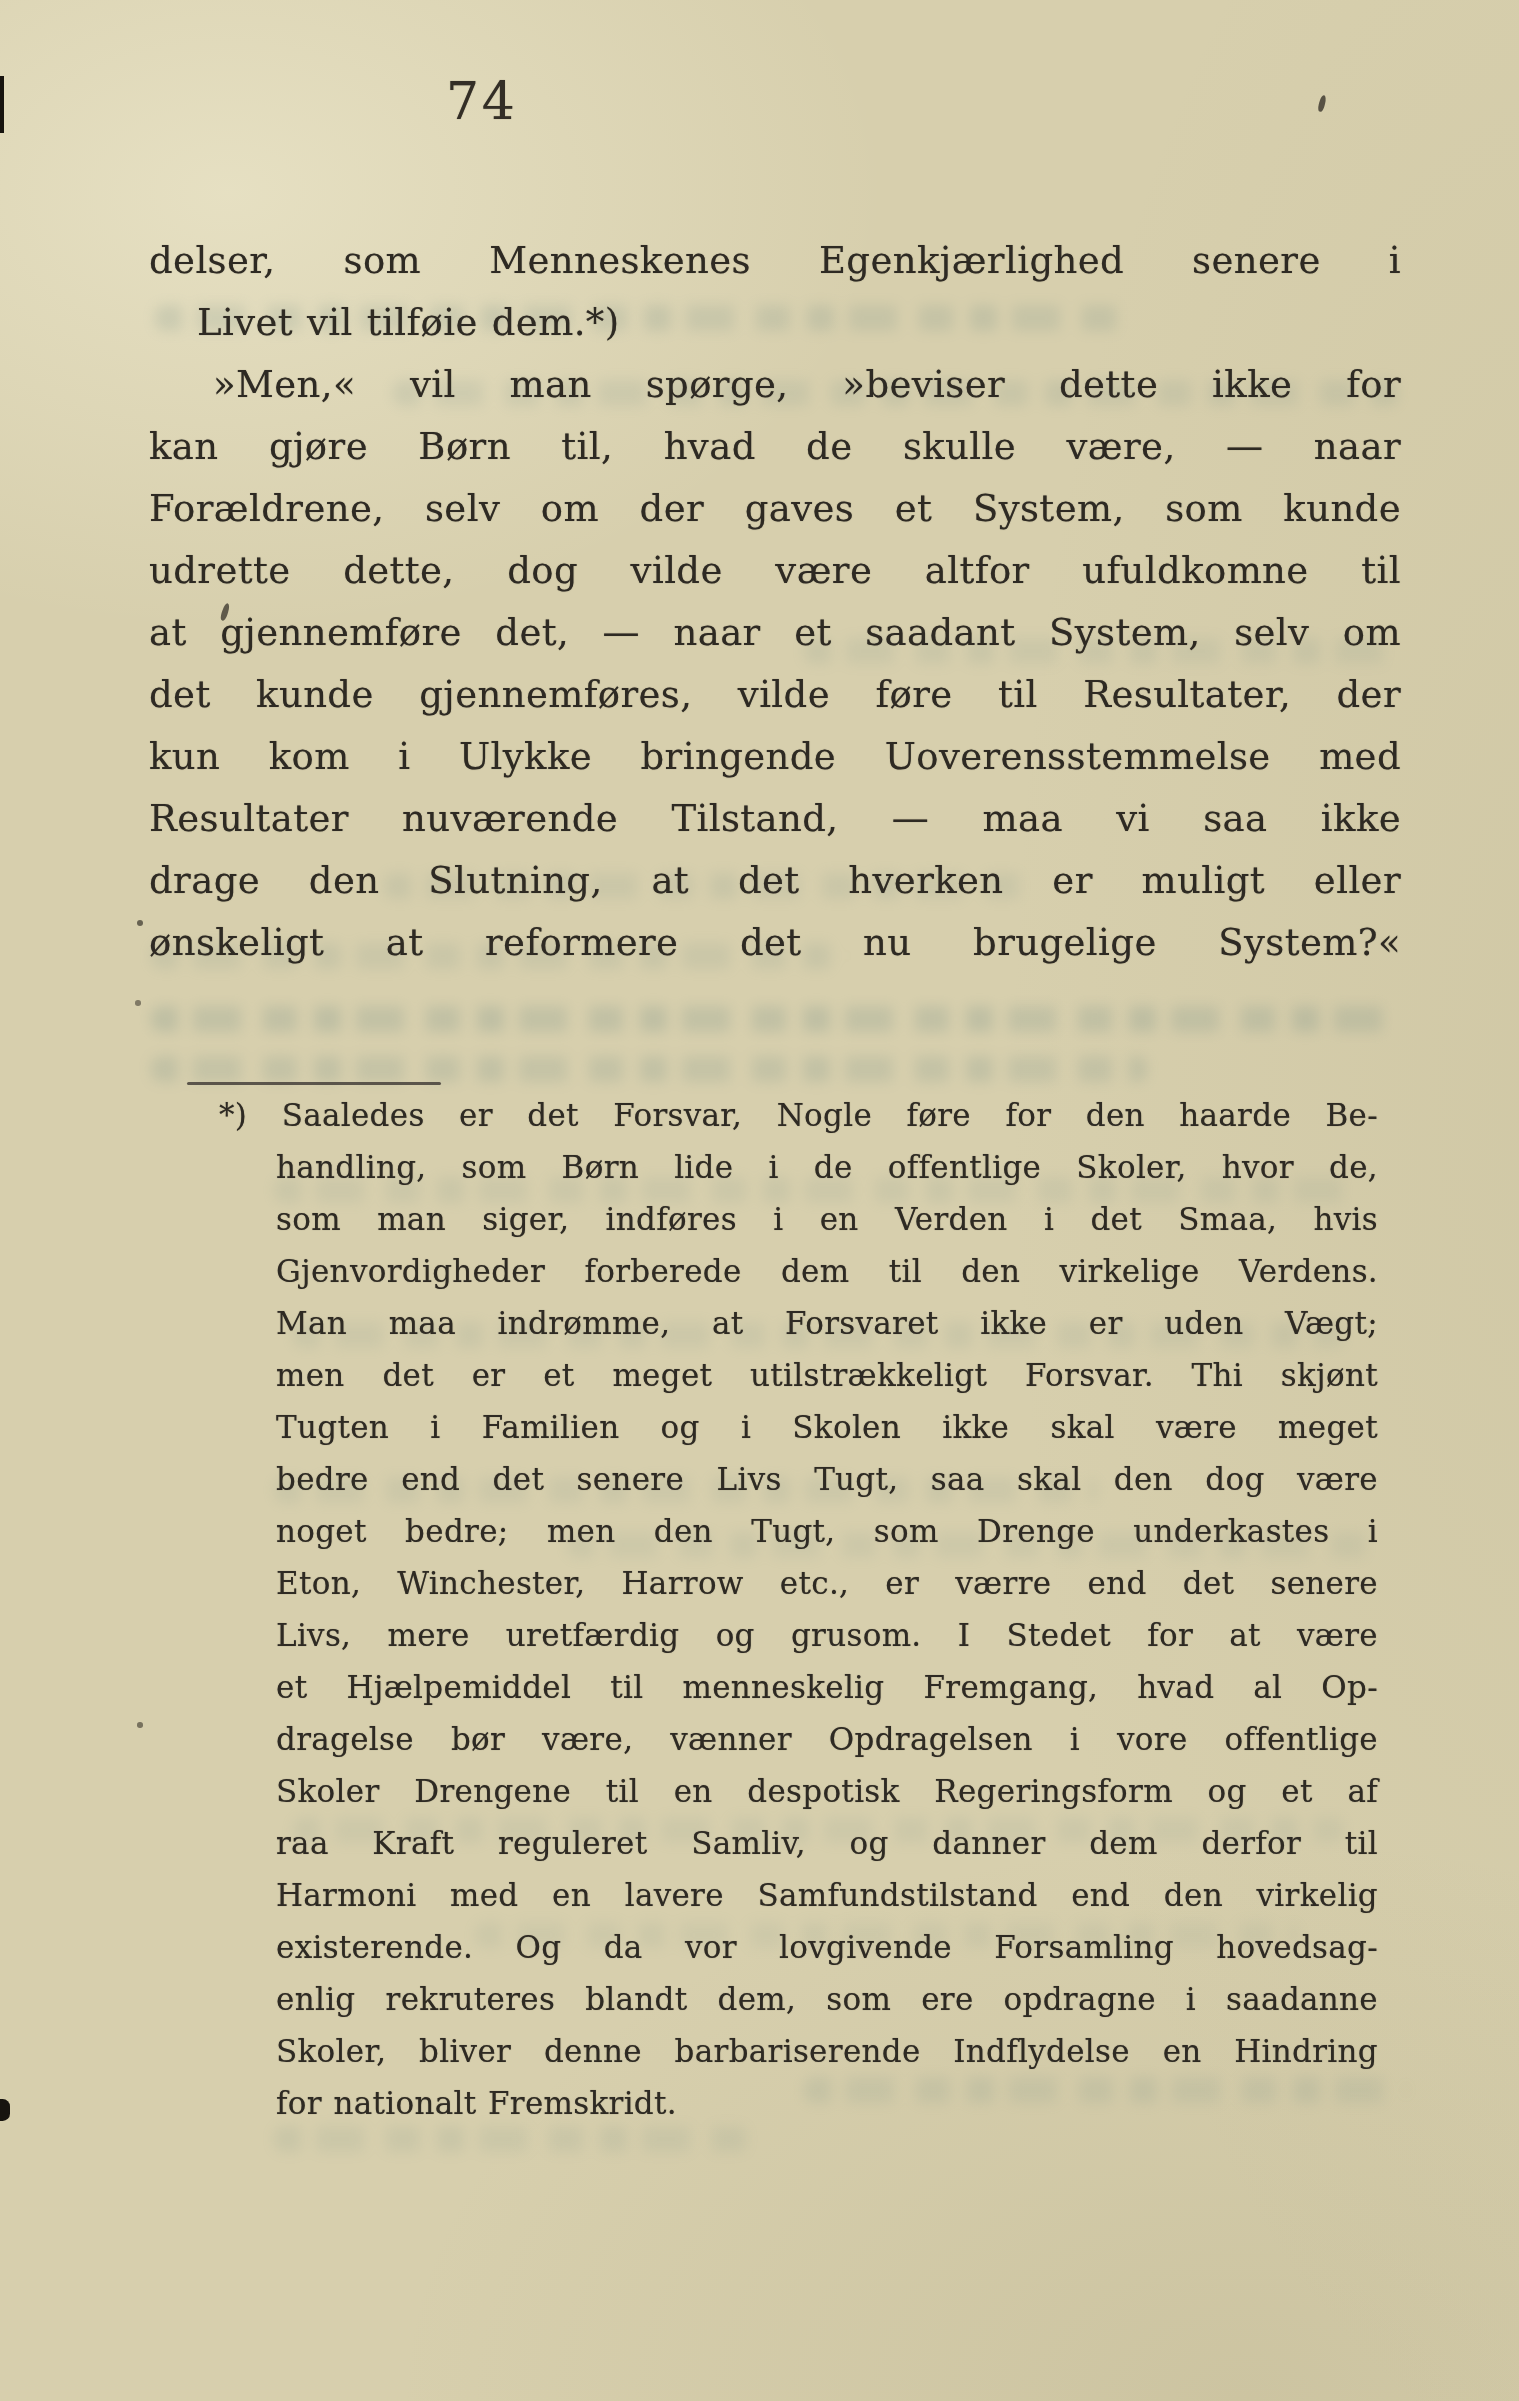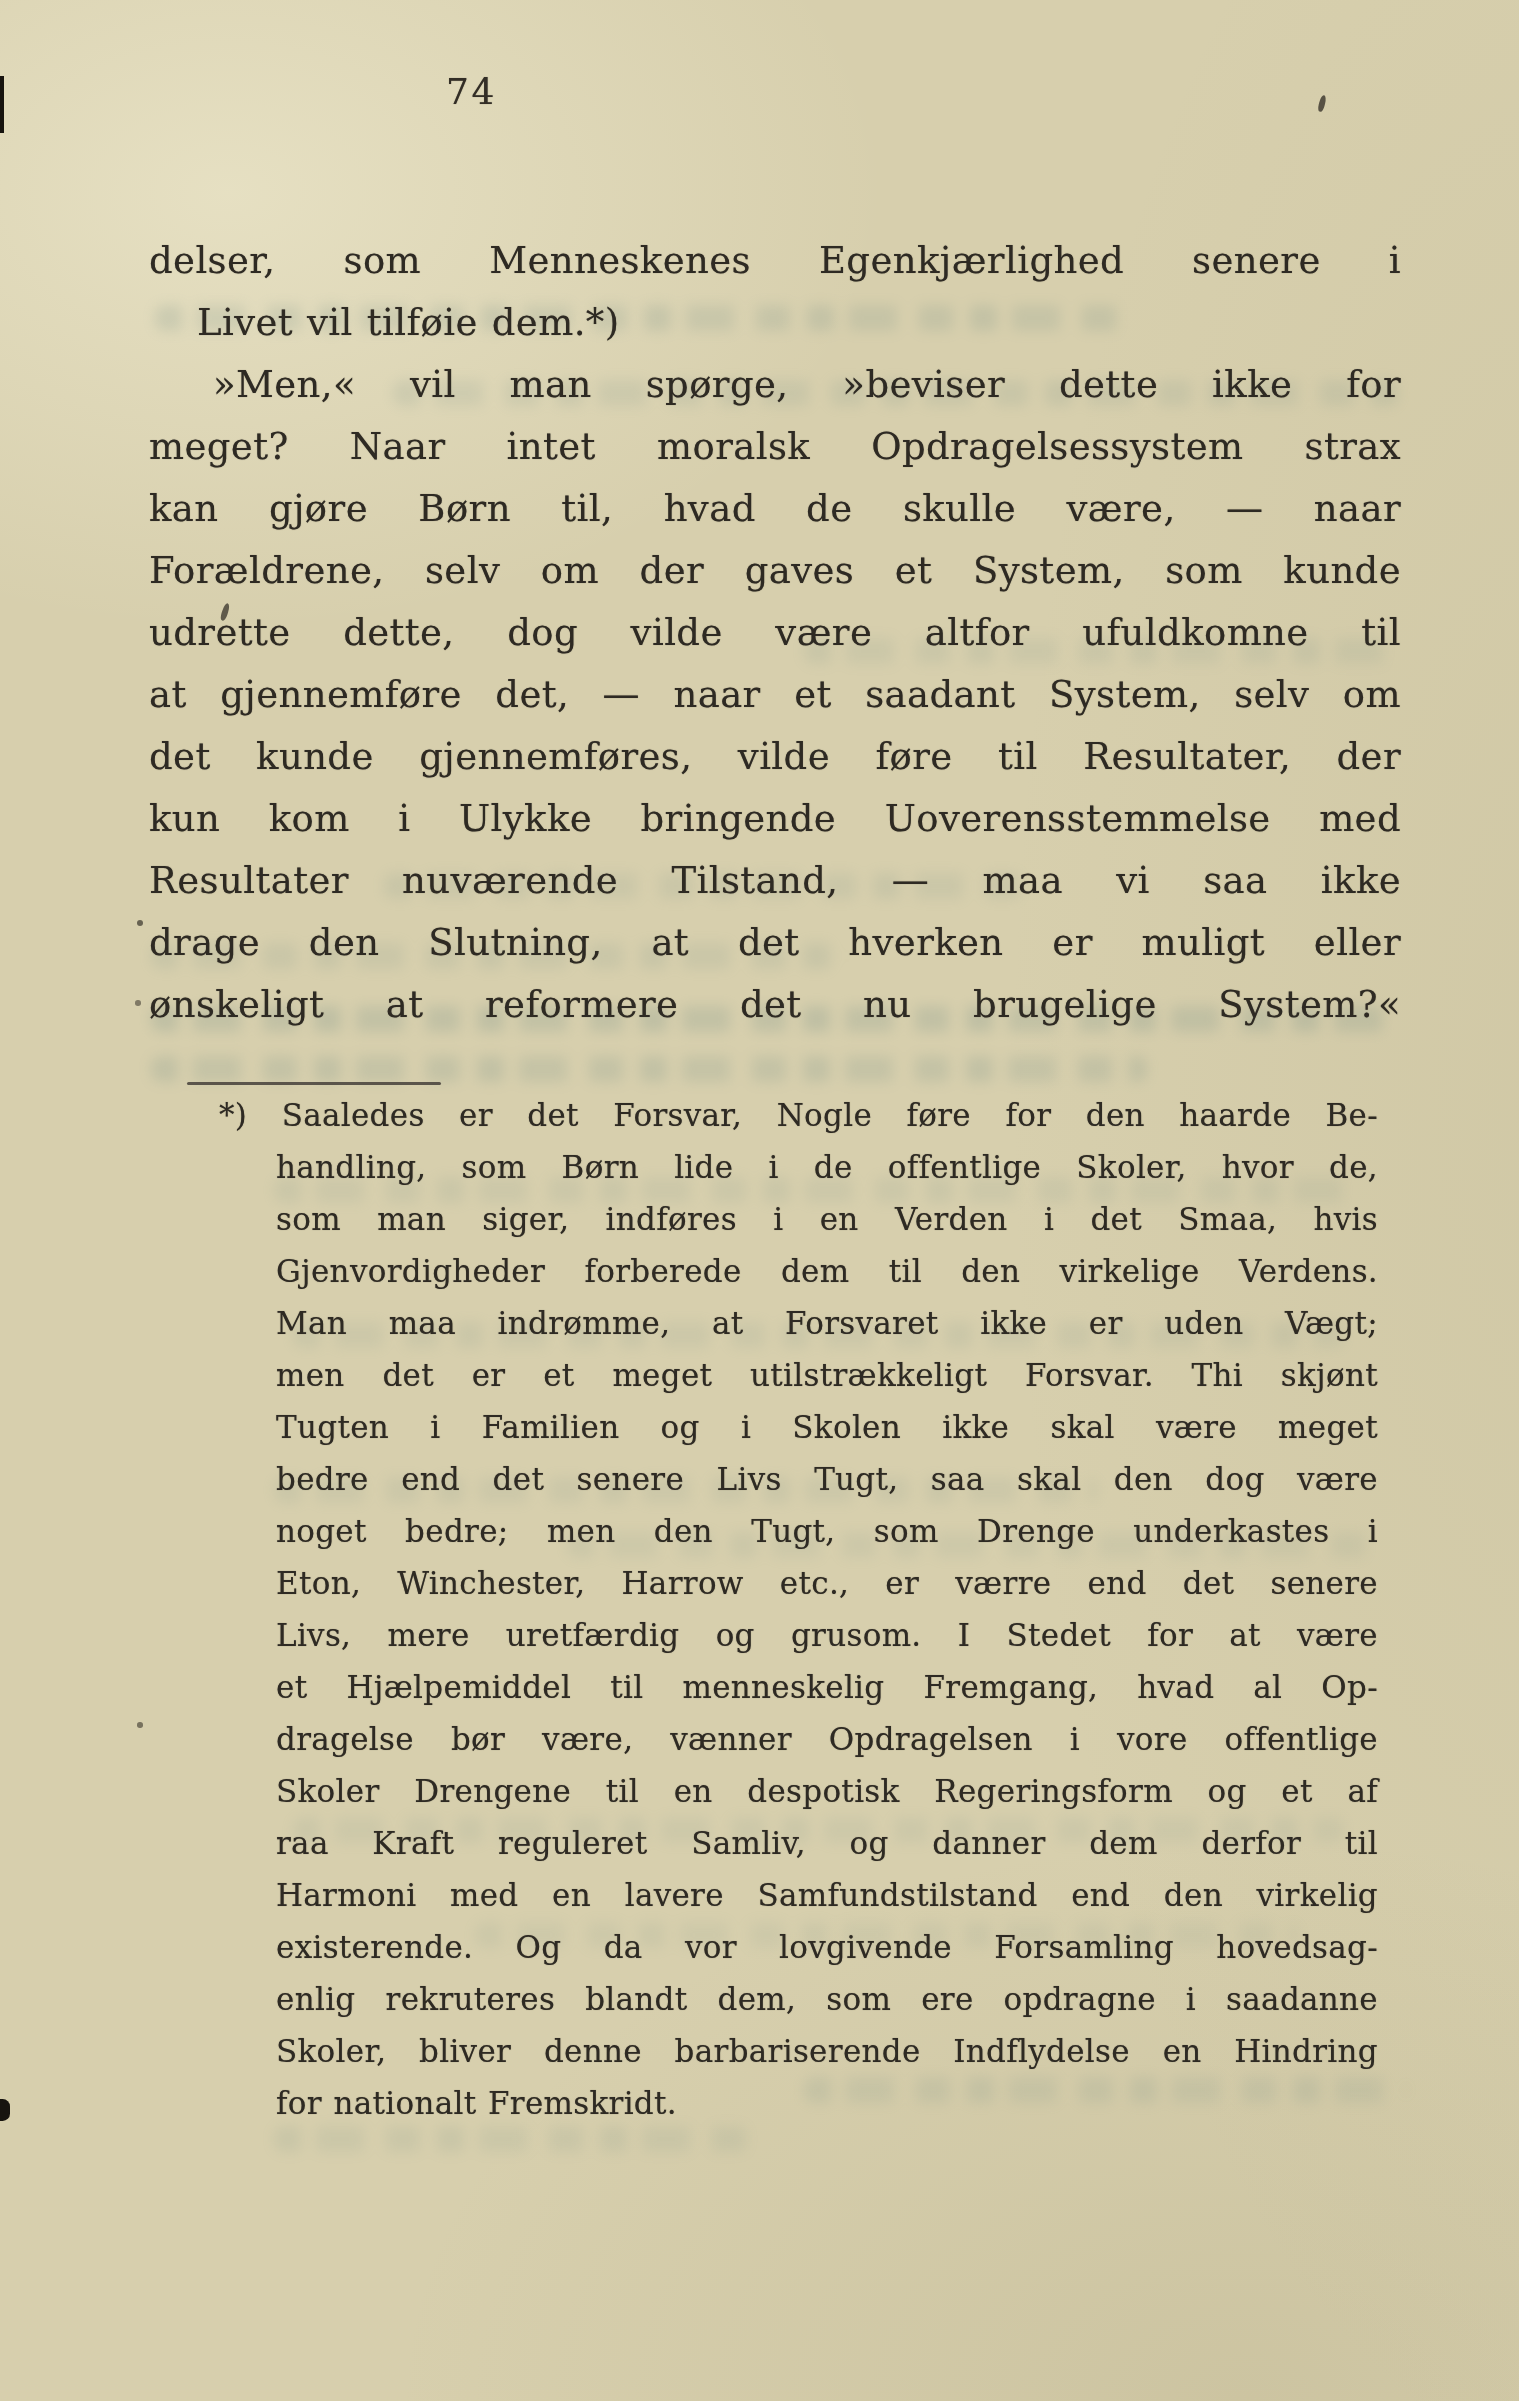--- a/index.html
+++ b/index.html
@@ -18,21 +18,21 @@
   .bleed{
     position:absolute;height:25.6px;border-radius:9.1px;
     background:repeating-linear-gradient(90deg,
       rgba(122,146,136,.55) 0 27.4px, rgba(122,146,136,0) 27.4px 42px,
       rgba(122,146,136,.48) 42px 90px, rgba(122,146,136,0) 90px 112px,
       rgba(122,146,136,.5) 112px 146px, rgba(122,146,136,0) 146px 163px);
     filter:blur(6.4px);
   }
   .pageno{
     position:absolute;left:446px;top:71px;
-    font-size:36px;letter-spacing:2.7px;color:#332e26;
+    font-size:52px;letter-spacing:2.7px;color:#332e26;
     text-shadow:0 0 0.9px rgba(51,46,38,.55);
   }
   .body-text{
     position:absolute;left:149px;top:230px;width:1252px;
     font-size:37px;line-height:62px;letter-spacing:0.4px;word-spacing:1.8px;
     text-shadow:0 0 0.9px rgba(46,42,35,.5);
   }
   .line{text-align:justify;text-align-last:justify;}
   .line.short{text-align-last:left;margin-left:48px;}
   .line.indent{text-indent:64px;}
@@ -81,21 +81,20 @@
   <div class="speck" style="left:137px;top:1722px;width:5.5px;height:5.5px;border-radius:50%;opacity:.6;"></div>
   <div class="speck" style="left:137px;top:920px;width:6.4px;height:6.4px;border-radius:50%;opacity:.7;"></div>
   <div class="speck" style="left:135px;top:1000px;width:5.5px;height:5.5px;border-radius:50%;opacity:.55;"></div>
 
   <div class="pageno">74</div>
 
   <main class="body-text">
     <div class="line">delser, som Menneskenes Egenkjærlighed senere i</div>
     <div class="line short">Livet vil tilføie dem.*)</div>
     <div class="line indent">»Men,« vil man spørge, »beviser dette ikke for</div>
-    <div class="line">meget? Naar intet moralsk Opdragelsessystem strax</div>
     <div class="line">kan gjøre Børn til, hvad de skulle være, — naar</div>
     <div class="line">Forældrene, selv om der gaves et System, som kunde</div>
     <div class="line">udrette dette, dog vilde være altfor ufuldkomne til</div>
     <div class="line">at gjennemføre det, — naar et saadant System, selv om</div>
     <div class="line">det kunde gjennemføres, vilde føre til Resultater, der</div>
     <div class="line">kun kom i Ulykke bringende Uoverensstemmelse med</div>
     <div class="line">Resultater nuværende Tilstand, — maa vi saa ikke</div>
     <div class="line">drage den Slutning, at det hverken er muligt eller</div>
     <div class="line">ønskeligt at reformere det nu brugelige System?«</div>
   </main>

